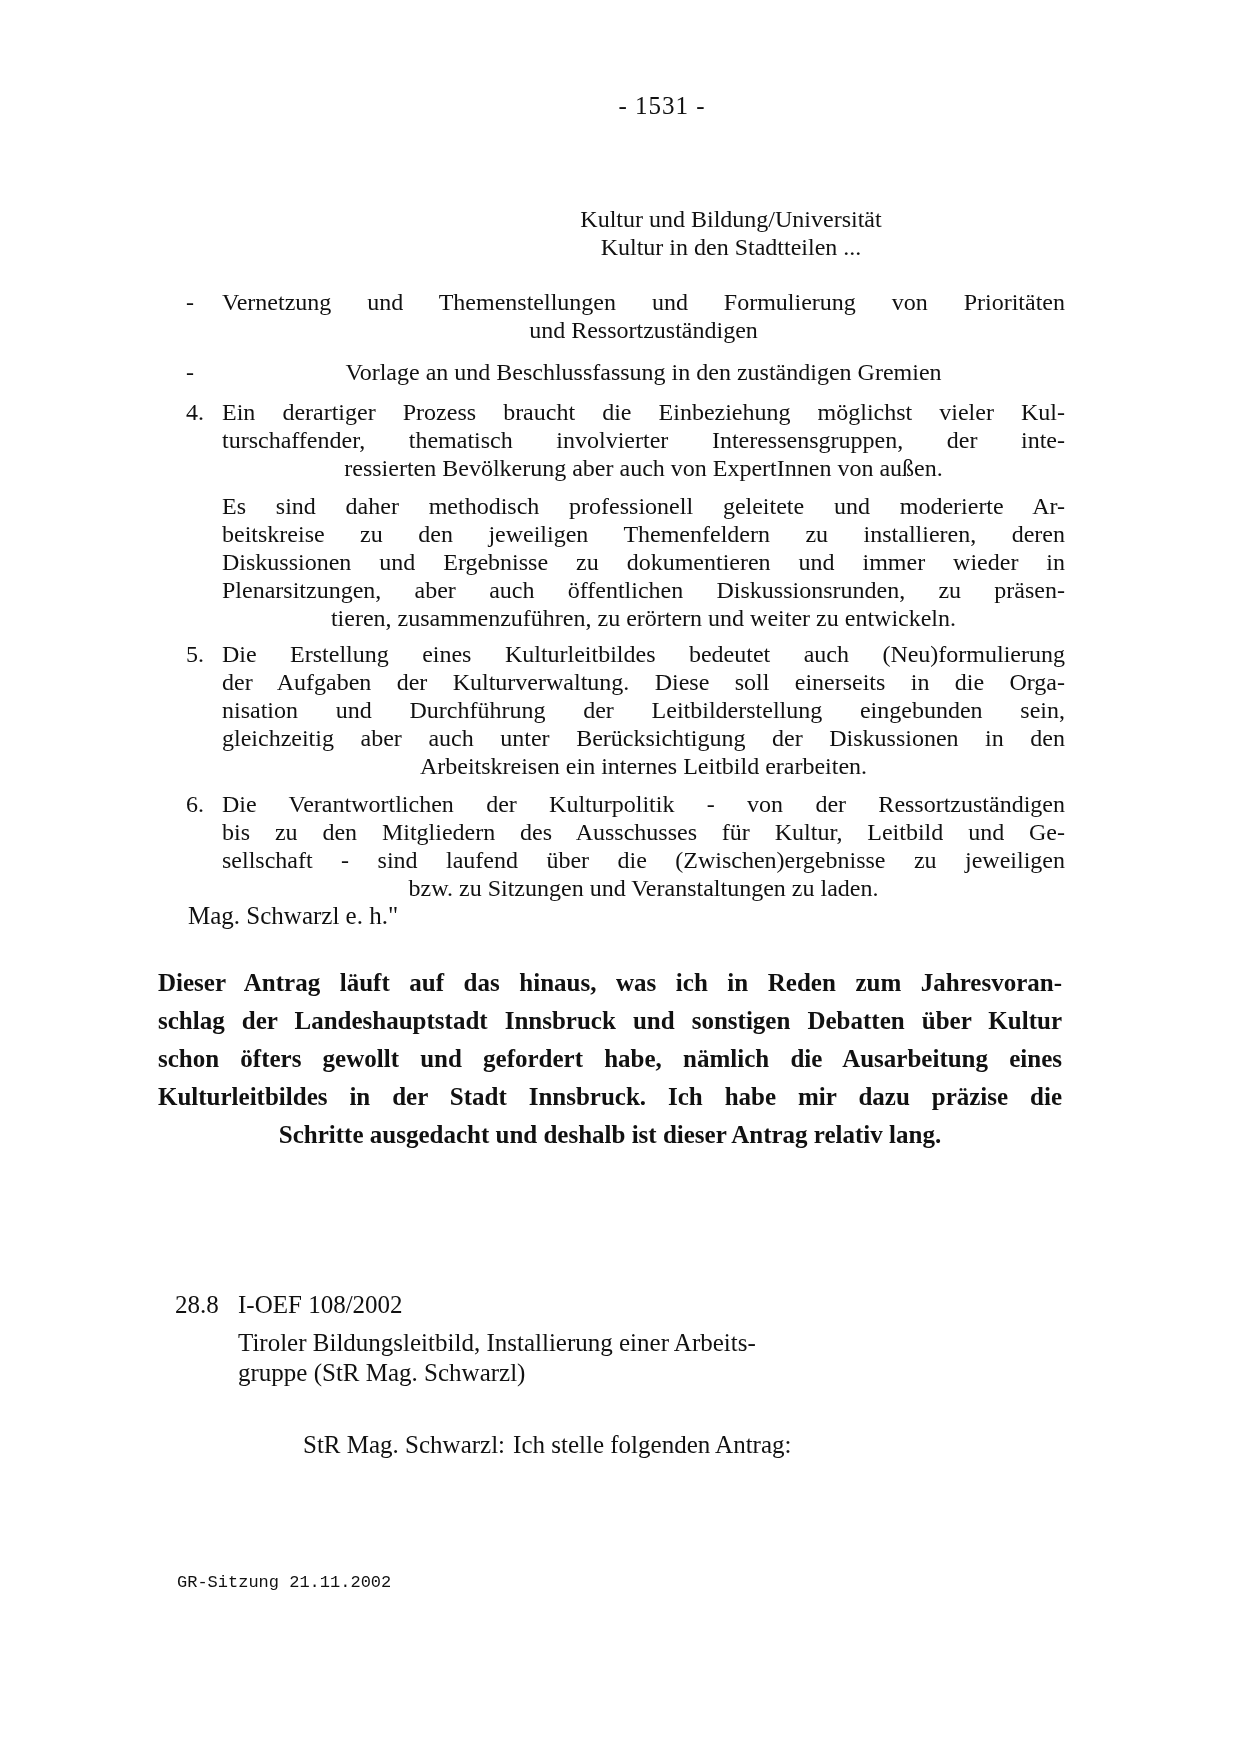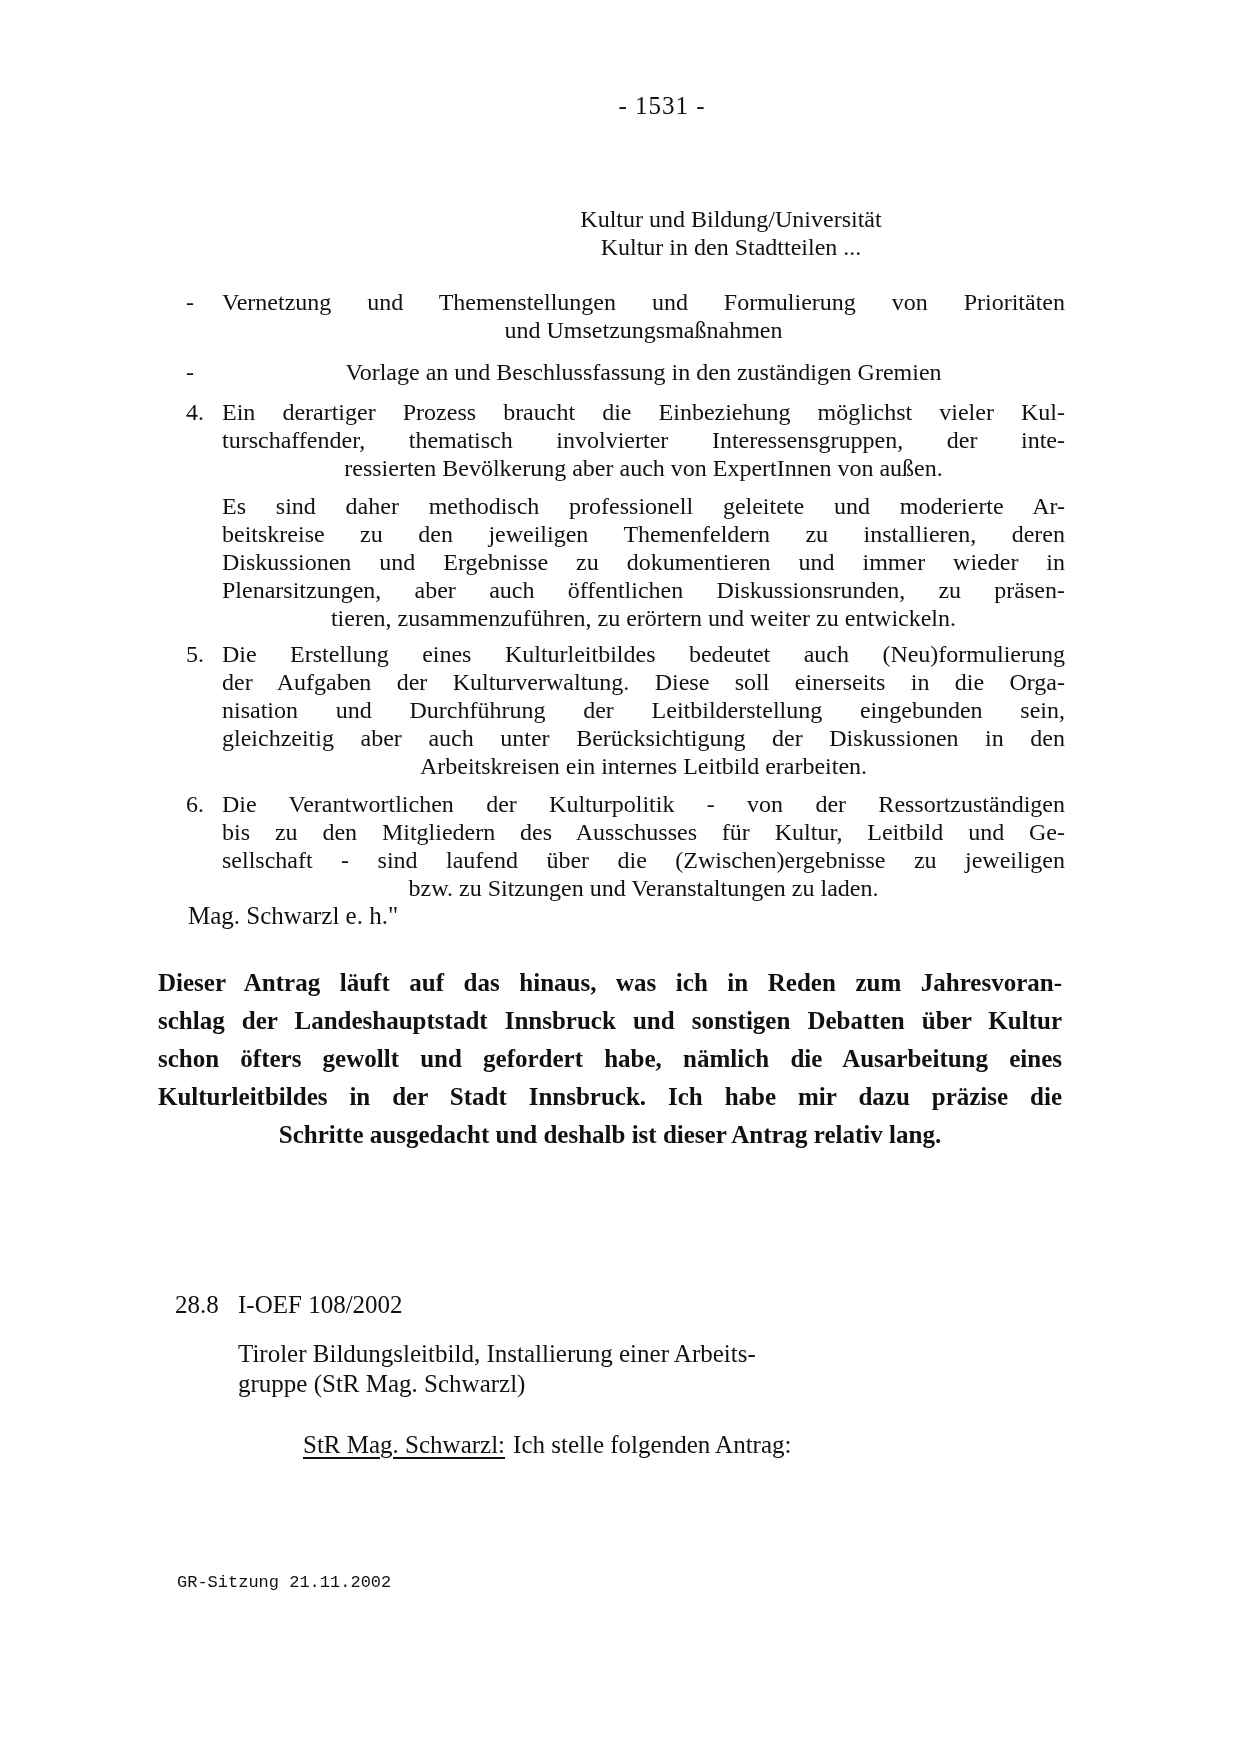--- a/index.html
+++ b/index.html
@@ -94,32 +94,30 @@
   .section-line .sec-num {
     display: inline-block;
     width: 63px;
   }
   .section-title {
     position: absolute;
     top: 1328px;
     left: 238px;
     font-size: 25px;
     line-height: 30px;
-    margin-top: 11px;
   }
 
   .speaker-line {
     position: absolute;
     top: 1430px;
     left: 303px;
     font-size: 25px;
     line-height: 30px;
   }
   .speaker-line .u {
-    text-decoration: underline;
     text-underline-offset: 4px;
     margin-right: 8px;
   }
 
   .footer {
     position: absolute;
     top: 1573px;
     left: 177px;
     font-size: 17px;
     line-height: 20px;
@@ -137,21 +135,21 @@
 
     <div class="intro">
       <div class="ll">Kultur und Bildung/Universität</div>
       <div class="ll">Kultur in den Stadtteilen ...</div>
     </div>
 
     <div class="q-item mb14">
       <div class="marker">-</div>
       <div class="q-text">
         <div class="jl">Vernetzung und Themenstellungen und Formulierung von Prioritäten</div>
-        <div class="ll">und Umsetzungsmaßnahmen</div>
+        <div class="ll">und Ressortzuständigen</div>
       </div>
     </div>
 
     <div class="q-item mb12">
       <div class="marker">-</div>
       <div class="q-text">
         <div class="ll">Vorlage an und Beschlussfassung in den zuständigen Gremien</div>
       </div>
     </div>
 

